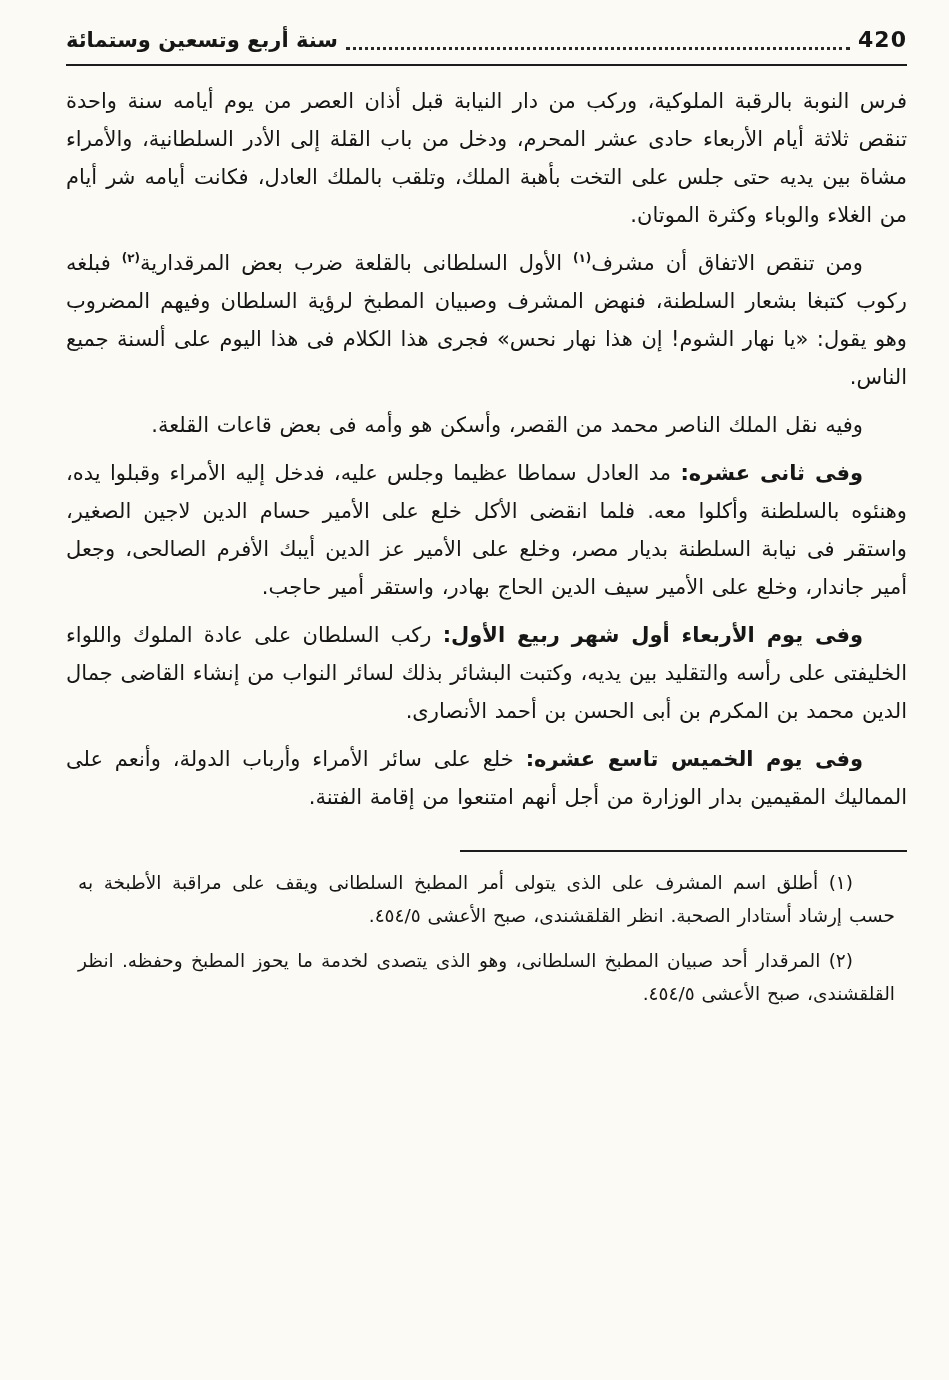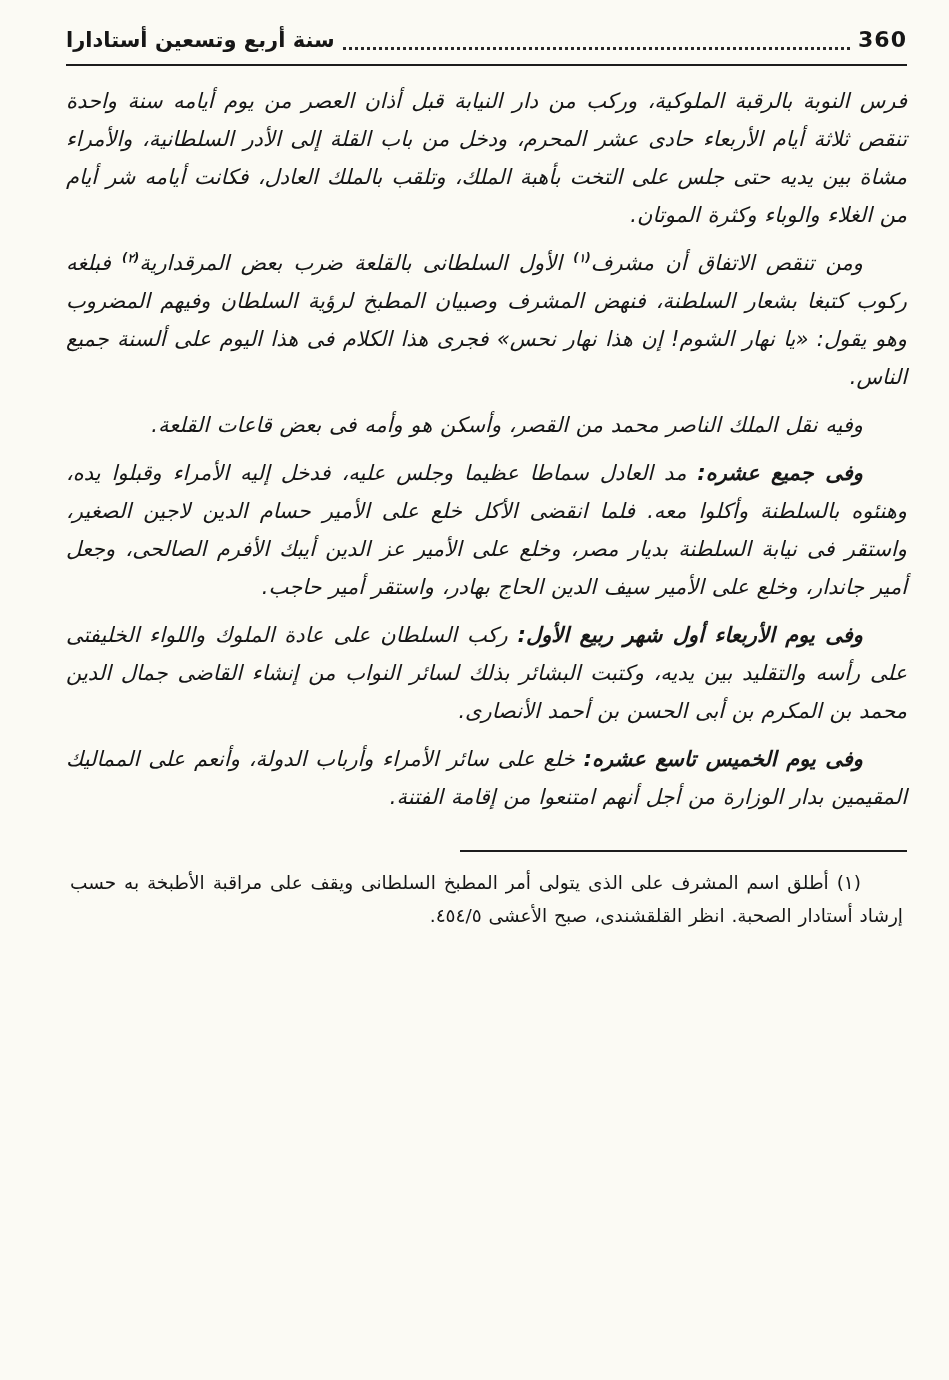--- a/index.html
+++ b/index.html
@@ -38,21 +38,20 @@
     margin: 9px 0 16px 0;
   }
   
   .body-text p {
     margin: 0 0 10px 0;
     font-size: 21px;
     line-height: 38px;
     text-align: justify;
     text-indent: 44px;
     word-spacing: 1px;
-    font-style: italic;
   }
   .body-text p.continuation { text-indent: 0; }
   .body-text b.lead { font-weight: bold; }
   sup.fn-ref {
     font-size: 12px;
     vertical-align: super;
     line-height: 0;
     font-weight: bold;
   }
   
@@ -60,59 +59,60 @@
     border: 0;
     border-top: 2px solid #1c1c1c;
     width: 447px;
     margin: 34px 0 14px auto;
     margin-right: 0;
     margin-left: auto;
   }
   
   .footnote-rule { margin-right: 0; margin-left: auto; }
   .footnotes p {
-    margin: 4px;
+    margin: 12px;
     font-size: 18.5px;
     line-height: 33px;
     text-align: justify;
     text-indent: 42px;
     word-spacing: 1px;
   }
   .footnotes .fn-marker { font-weight: normal; }
 </style>
 </head>
 <body>
 
 <div class="page">
 
   <header class="running-head">
-    <span class="page-number">360</span>
+    <span class="page-number">420</span>
     <span class="dotted-leader"></span>
-    <span class="chapter-title">سنة أربع وتسعين أستادارا</span>
+    <span class="chapter-title">سنة أربع وتسعين وستمائة</span>
   </header>
 
   <hr class="head-rule">
 
   <main class="body-text">
 
     <p class="continuation"><span>فرس النوبة بالرقبة الملوكية، وركب من دار النيابة قبل أذان العصر من يوم أيامه سنة واحدة تنقص ثلاثة أيام الأربعاء حادى عشر المحرم، ودخل من باب القلة إلى الأدر السلطانية، والأمراء مشاة بين يديه حتى جلس على التخت بأهبة الملك، وتلقب بالملك العادل، فكانت أيامه شر أيام من الغلاء والوباء وكثرة الموتان.</span></p>
 
     <p><span>ومن تنقص الاتفاق أن مشرف</span><sup class="fn-ref">(١)</sup><span> الأول السلطانى بالقلعة ضرب بعض المرقدارية</span><sup class="fn-ref">(٢)</sup><span> فبلغه ركوب كتبغا بشعار السلطنة، فنهض المشرف وصبيان المطبخ لرؤية السلطان وفيهم المضروب وهو يقول: «يا نهار الشوم! إن هذا نهار نحس» فجرى هذا الكلام فى هذا اليوم على ألسنة جميع الناس.</span></p>
 
     <p><span>وفيه نقل الملك الناصر محمد من القصر، وأسكن هو وأمه فى بعض قاعات القلعة.</span></p>
 
-    <p><b class="lead">وفى جميع عشره:</b><span> مد العادل سماطا عظيما وجلس عليه، فدخل إليه الأمراء وقبلوا يده، وهنئوه بالسلطنة وأكلوا معه. فلما انقضى الأكل خلع على الأمير حسام الدين لاجين الصغير، واستقر فى نيابة السلطنة بديار مصر، وخلع على الأمير عز الدين أيبك الأفرم الصالحى، وجعل أمير جاندار، وخلع على الأمير سيف الدين الحاج بهادر، واستقر أمير حاجب.</span></p>
+    <p><b class="lead">وفى ثانى عشره:</b><span> مد العادل سماطا عظيما وجلس عليه، فدخل إليه الأمراء وقبلوا يده، وهنئوه بالسلطنة وأكلوا معه. فلما انقضى الأكل خلع على الأمير حسام الدين لاجين الصغير، واستقر فى نيابة السلطنة بديار مصر، وخلع على الأمير عز الدين أيبك الأفرم الصالحى، وجعل أمير جاندار، وخلع على الأمير سيف الدين الحاج بهادر، واستقر أمير حاجب.</span></p>
 
 
     <p><b class="lead">وفى يوم الأربعاء أول شهر ربيع الأول:</b><span> ركب السلطان على عادة الملوك واللواء الخليفتى على رأسه والتقليد بين يديه، وكتبت البشائر بذلك لسائر النواب من إنشاء القاضى جمال الدين محمد بن المكرم بن أبى الحسن بن أحمد الأنصارى.</span></p>
 
     <p><b class="lead">وفى يوم الخميس تاسع عشره:</b><span> خلع على سائر الأمراء وأرباب الدولة، وأنعم على المماليك المقيمين بدار الوزارة من أجل أنهم امتنعوا من إقامة الفتنة.</span></p>
 
 
   </main>
 
   <hr class="footnote-rule">
 
   <section class="footnotes">
     <p><span class="fn-marker">(١)</span><span> أطلق اسم المشرف على الذى يتولى أمر المطبخ السلطانى ويقف على مراقبة الأطبخة به حسب إرشاد أستادار الصحبة. انظر القلقشندى، صبح الأعشى ٤٥٤/٥.</span></p>
+    <p><span class="fn-marker">(٢)</span><span> المرقدار أحد صبيان المطبخ السلطانى، وهو الذى يتصدى لخدمة ما يحوز المطبخ وحفظه. انظر القلقشندى، صبح الأعشى ٤٥٤/٥.</span></p>
   </section>
 
 </div>
 
 </body></html>

